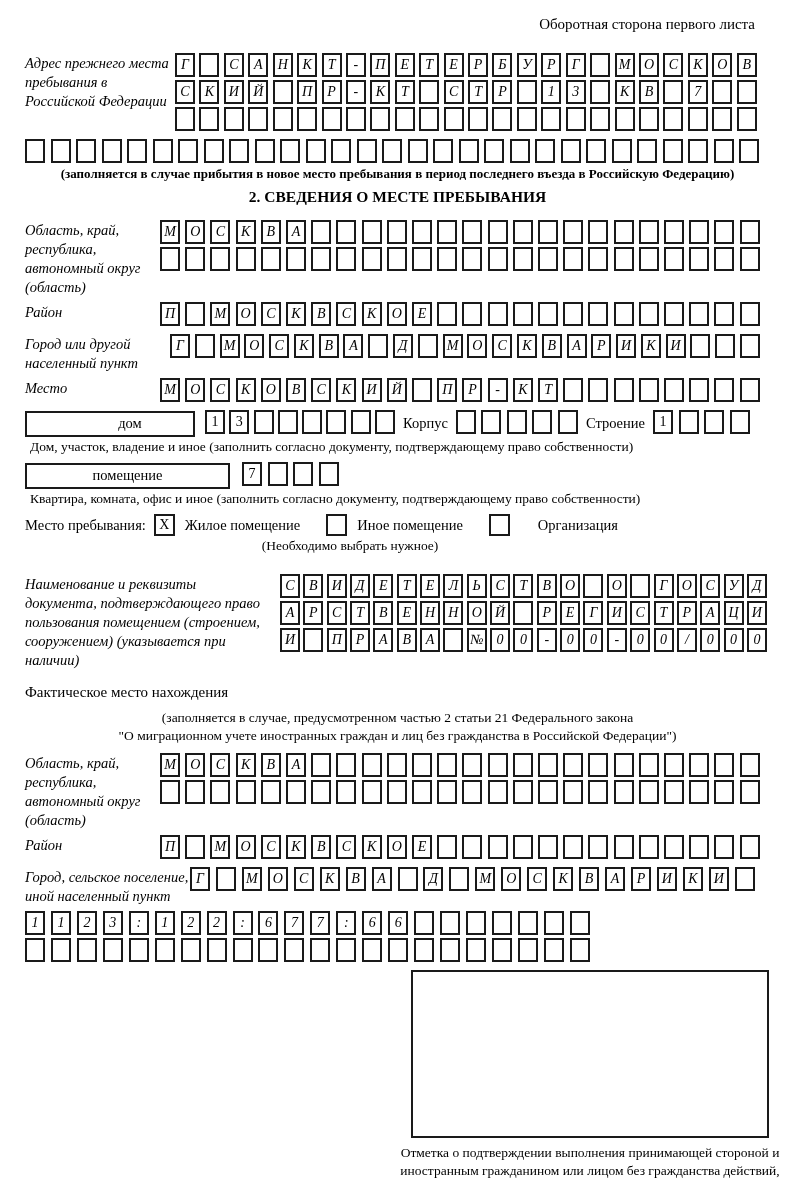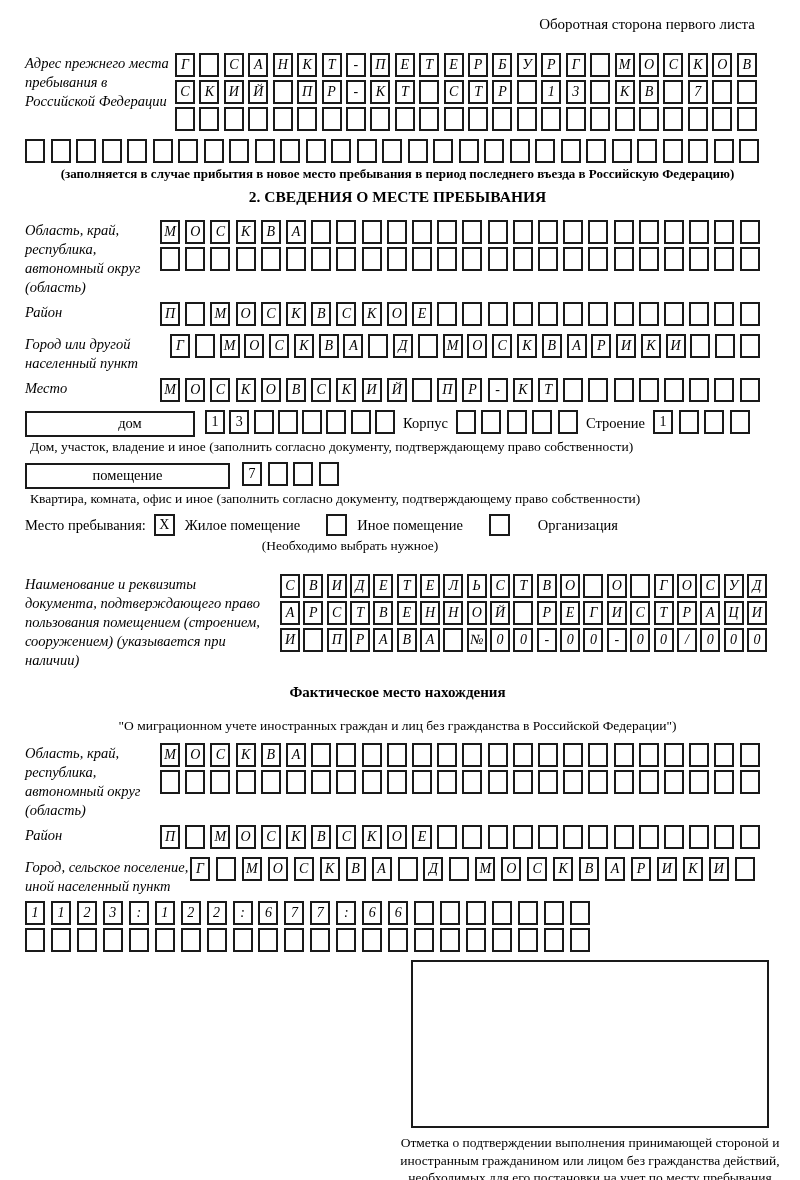--- a/index.html
+++ b/index.html
@@ -33,21 +33,21 @@
   .w135 { width:135px; flex:0 0 135px; }
   .w165 { width:165px; flex:0 0 165px; }
   .w255 { width:255px; flex:0 0 255px; padding-right:10px; }
   .cellcol { flex:1; }
 
   .caption { font-size:13px; line-height:16px; margin-bottom:5px; }
   .caption.center { text-align:center; margin-top:2px;font-weight:bold; }
   .caption.left { margin:2px 0 7px 5px; font-size:13.5px; }
 
   .sec-title { text-align:center; font-weight:bold; font-size:15.5px; margin:6px 0 14px; }
-  .fact-title { text-align:center; font-weight:bold; font-size:15px; margin:14px 0 16px; }
+  .fact-title { text-align:left; font-weight:normal; font-size:15px; margin:14px 0 8px; }
   .fact-note { text-align:center; font-size:13.5px; line-height:18px; }
   .fact-note.last { margin-bottom:8px; }
 
   .dom-row { display:flex; align-items:center; margin-bottom:2px; }
   .namedbox {
     height:26px; border:2px solid #1a1a1a; display:flex; align-items:center;
     justify-content:center; font-size:14.5px;
   }
   .w170 { width:170px; flex:0 0 170px; margin-right:10px;padding-left:40px; }
   .w205 { width:205px; flex:0 0 205px; margin-right:12px; }
@@ -459,20 +459,21 @@
           <span class="cell">0</span>
           <span class="cell">/</span>
           <span class="cell">0</span>
           <span class="cell">0</span>
           <span class="cell">0</span>
         </div>
     </div>
   </div>
 
   <div class="fact-title">Фактическое место нахождения</div>
+  <div class="fact-note">(заполняется в случае, предусмотренном частью 2 статьи 21 Федерального закона</div>
   <div class="fact-note last">"О миграционном учете иностранных граждан и лиц без гражданства в Российской Федерации")</div>
 
   <div class="frow">
     <div class="flabel w135">Область, край, республика, автономный округ (область)</div>
     <div class="cellcol">
       <div class="cells cw-s2">
           <span class="cell">М</span>
           <span class="cell">О</span>
           <span class="cell">С</span>
           <span class="cell">К</span>

